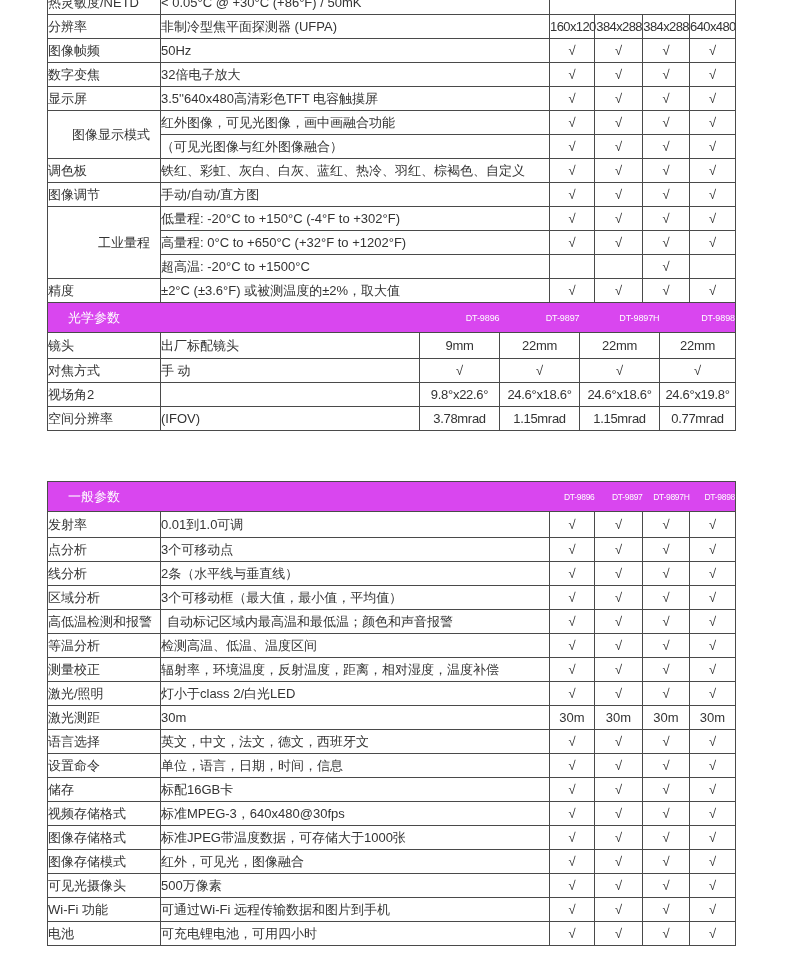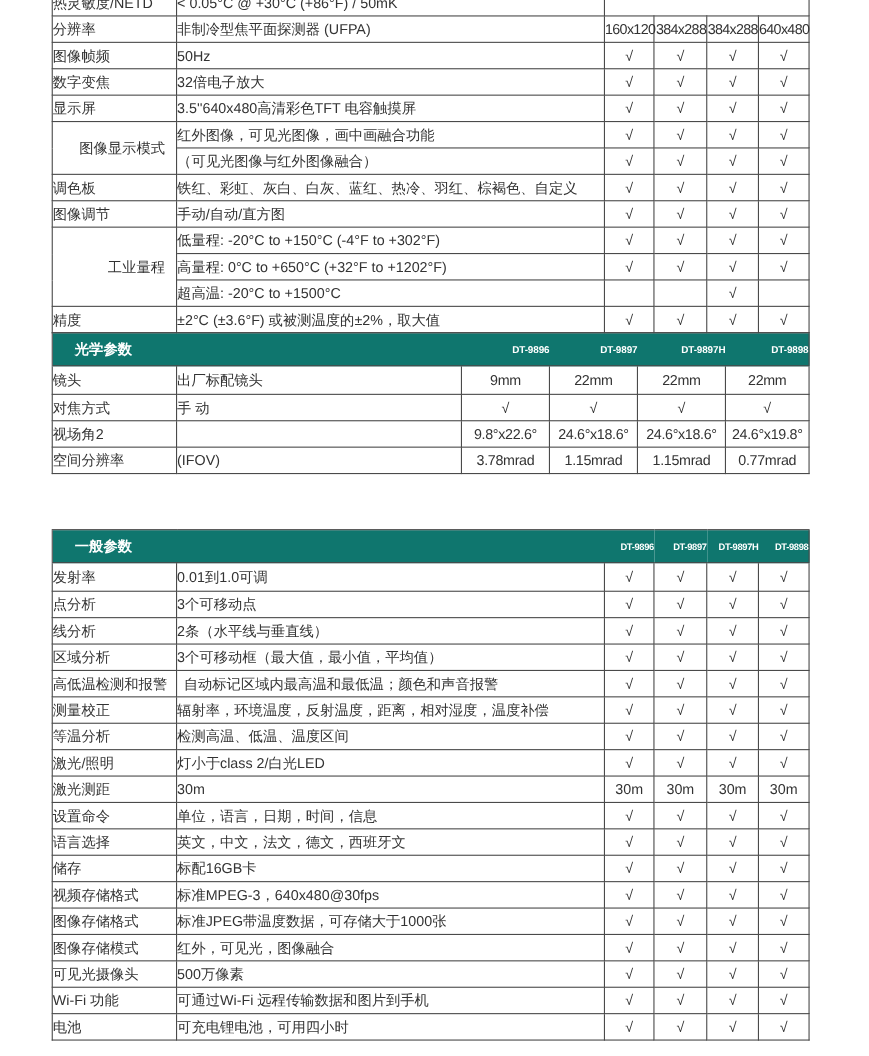--- a/index.html
+++ b/index.html
@@ -10,21 +10,21 @@
   table.t td { border:1px solid #4a4a4a; padding:0; font-size:13px; line-height:16px;
                white-space:nowrap; overflow:visible; vertical-align:middle; color:#333; }
   td.lbl { padding-left:6px; text-align:left; }
   td.lbl.center { text-align:right; padding-left:0; padding-right:10px; }
   td.val { padding-left:12px; text-align:left; }
   td.val.tight { padding-left:6px; }
   td.chk { text-align:center; color:#555; font-size:13px; }
   td.res { text-align:right; font-size:12px; letter-spacing:-0.6px; color:#333; }
   td.opt { text-align:center; font-size:14px; letter-spacing:-0.3px; color:#333; }
   td.big { text-align:center; font-size:13px; color:#333; }
-  tr.hdr td { background:#0f766e; color:#ffffff; font-weight:bold; border-left:none; border-right:none; }
+  tr.hdr td { background:#d946ef; color:#ffffff; font-weight:normal; border-left:none; border-right:none; }
   tr.hdr td.title { font-size:13px; padding-left:20px; text-align:left; }
   tr.hdr td.model { font-size:9px; text-align:right; letter-spacing:-0.1px;margin-top:36px; }
   tr.hdr td.model.sm { font-size:8.5px; letter-spacing:-0.3px; }
   tr.r24 { height:24px; }
   tr.r26 { height:26px; }
   tr.r30 { height:30px; }
 </style>
 </head>
 <body>
 
@@ -242,30 +242,30 @@
   </tr>
   <tr class="r24">
     <td class="lbl">高低温检测和报警</td>
     <td class="val tight">自动标记区域内最高温和最低温；颜色和声音报警</td>
     <td class="chk">√</td>
     <td class="chk">√</td>
     <td class="chk">√</td>
     <td class="chk">√</td>
   </tr>
   <tr class="r24">
+    <td class="lbl">等温分析</td>
+    <td class="val">检测高温、低温、温度区间</td>
+    <td class="chk">√</td>
+    <td class="chk">√</td>
+    <td class="chk">√</td>
+    <td class="chk">√</td>
+  </tr>
+  <tr class="r24">
     <td class="lbl">测量校正</td>
     <td class="val">辐射率，环境温度，反射温度，距离，相对湿度，温度补偿</td>
-    <td class="chk">√</td>
-    <td class="chk">√</td>
-    <td class="chk">√</td>
-    <td class="chk">√</td>
-  </tr>
-  <tr class="r24">
-    <td class="lbl">等温分析</td>
-    <td class="val">检测高温、低温、温度区间</td>
     <td class="chk">√</td>
     <td class="chk">√</td>
     <td class="chk">√</td>
     <td class="chk">√</td>
   </tr>
   <tr class="r24">
     <td class="lbl">激光/照明</td>
     <td class="val">灯小于class 2/白光LED</td>
     <td class="chk">√</td>
     <td class="chk">√</td>
@@ -274,30 +274,30 @@
   </tr>
   <tr class="r24">
     <td class="lbl">激光测距</td>
     <td class="val">30m</td>
     <td class="big">30m</td>
     <td class="big">30m</td>
     <td class="big">30m</td>
     <td class="big">30m</td>
   </tr>
   <tr class="r24">
+    <td class="lbl">语言选择</td>
+    <td class="val">英文，中文，法文，德文，西班牙文</td>
+    <td class="chk">√</td>
+    <td class="chk">√</td>
+    <td class="chk">√</td>
+    <td class="chk">√</td>
+  </tr>
+  <tr class="r24">
     <td class="lbl">设置命令</td>
     <td class="val">单位，语言，日期，时间，信息</td>
-    <td class="chk">√</td>
-    <td class="chk">√</td>
-    <td class="chk">√</td>
-    <td class="chk">√</td>
-  </tr>
-  <tr class="r24">
-    <td class="lbl">语言选择</td>
-    <td class="val">英文，中文，法文，德文，西班牙文</td>
     <td class="chk">√</td>
     <td class="chk">√</td>
     <td class="chk">√</td>
     <td class="chk">√</td>
   </tr>
   <tr class="r24">
     <td class="lbl">储存</td>
     <td class="val">标配16GB卡</td>
     <td class="chk">√</td>
     <td class="chk">√</td>

